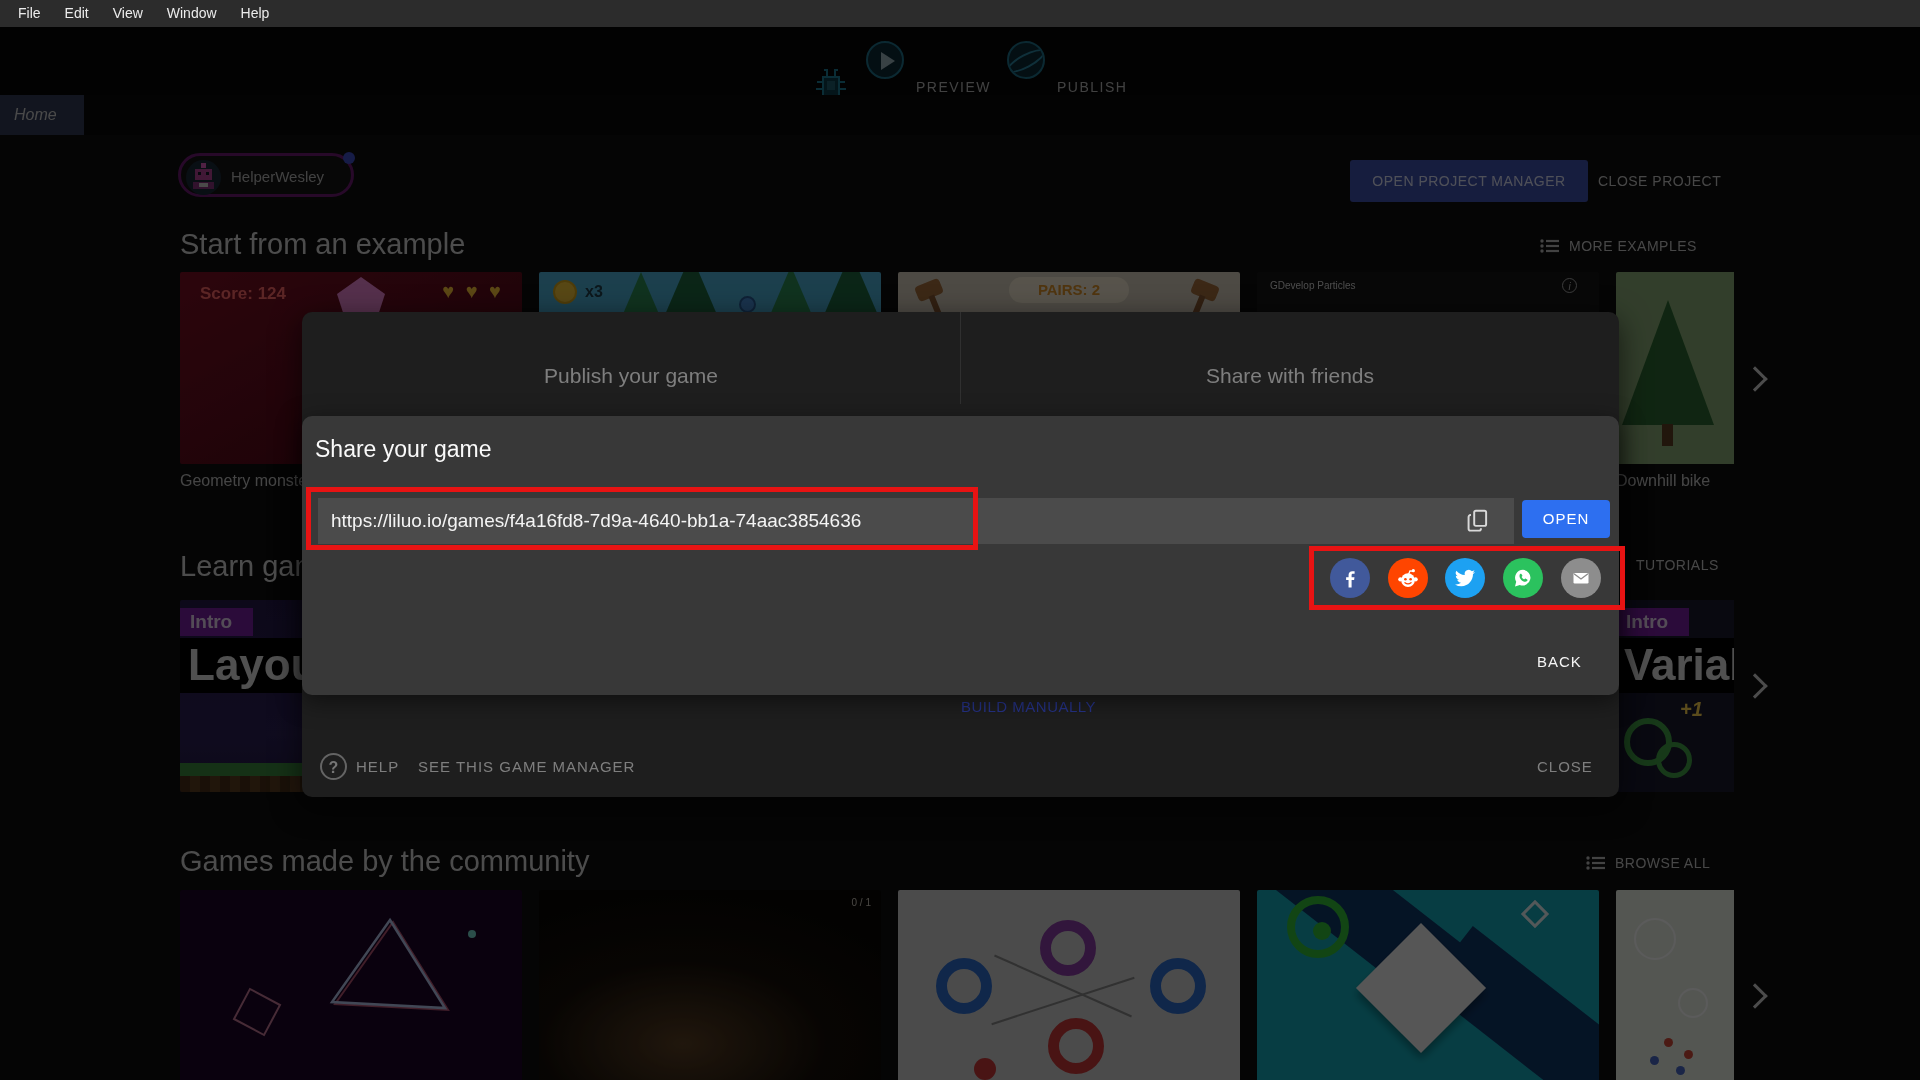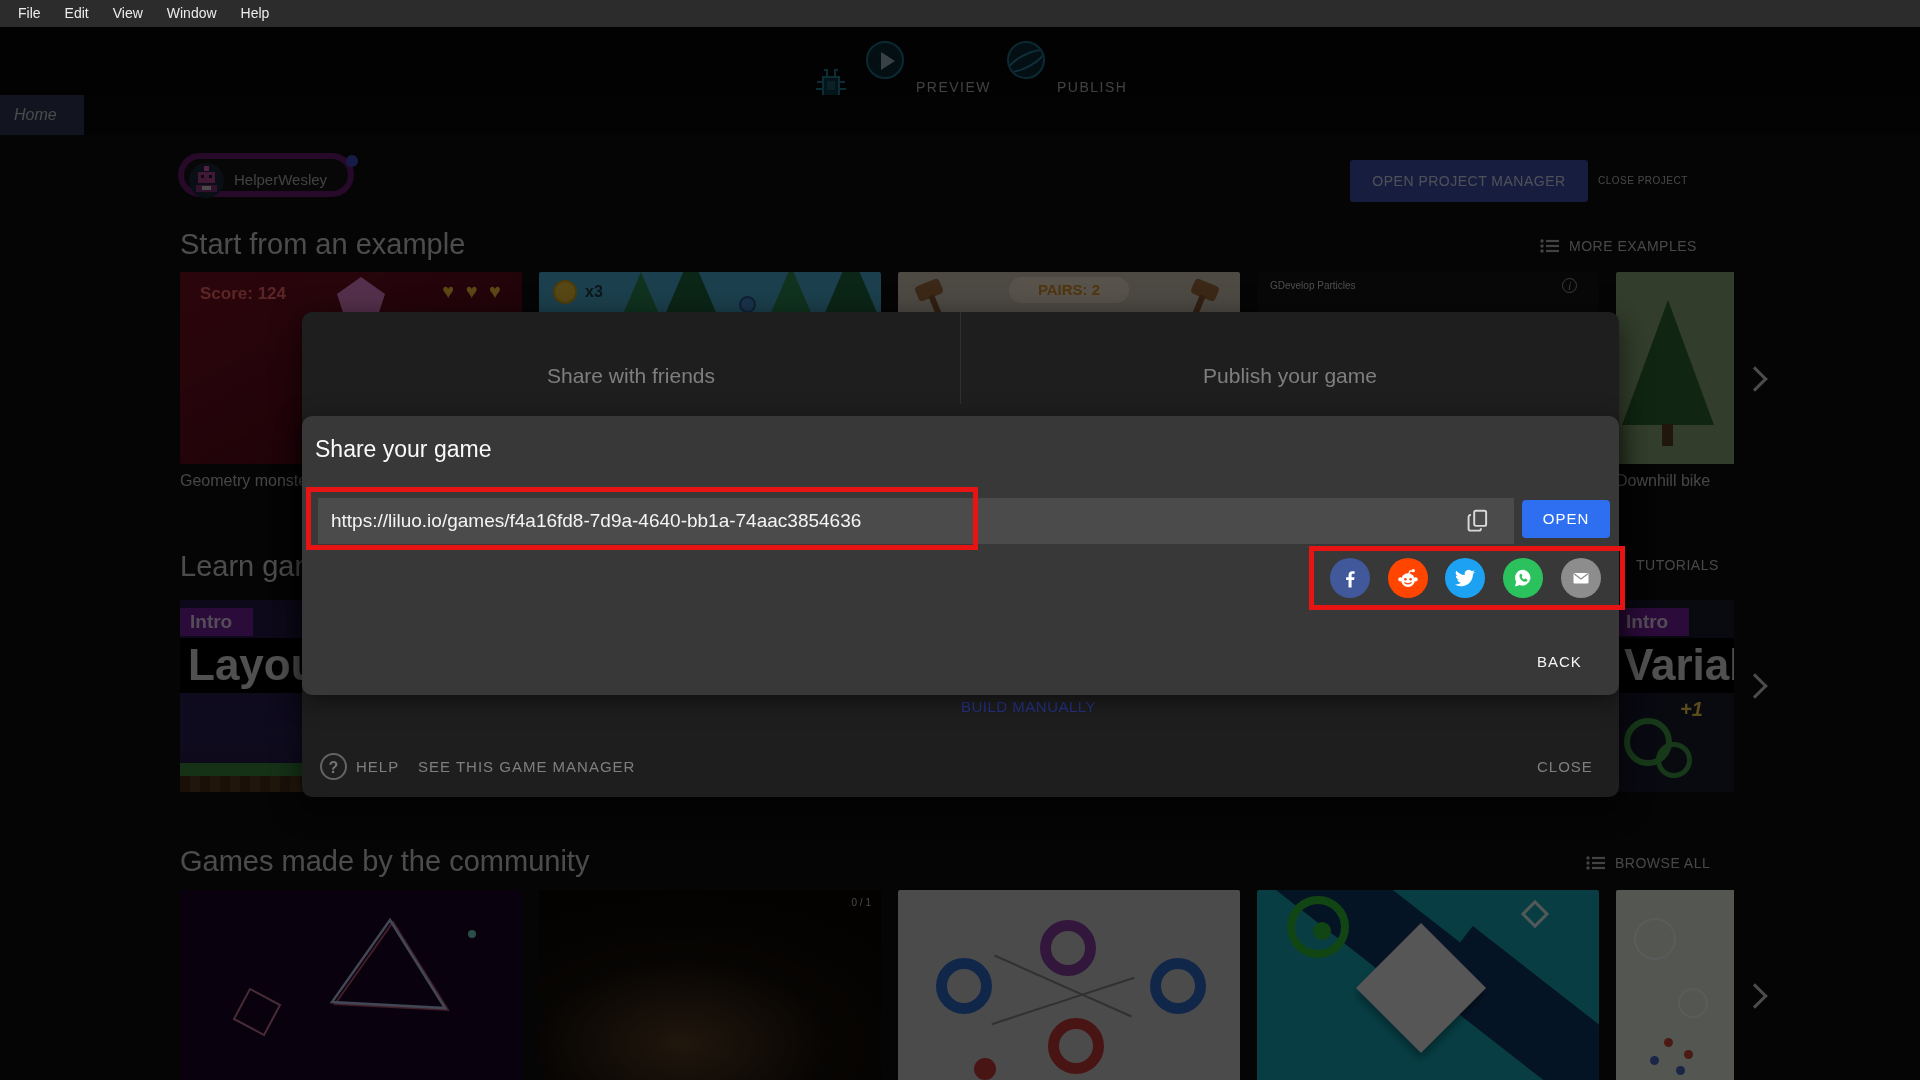--- a/index.html
+++ b/index.html
@@ -27,29 +27,29 @@
     border-left:14px solid #9fb6bf; border-top:9px solid transparent; border-bottom:9px solid transparent; }
   .globe-ring { position:absolute; left:-4px; top:11px; width:42px; height:14px;
     border:2px solid #2d89a5; border-radius:50%; transform:rotate(-28deg); }
   .tb-label { position:absolute; top:52px; color:#b9b9b9; font-size:14px; letter-spacing:1.5px; }
   .tabrow { position:absolute; left:0; top:95px; width:1920px; height:40px; background:#0b0b0b; z-index:1;font-style:italic; }
   .home-tab { position:absolute; left:0; top:0; width:84px; height:40px; background:#333c58;
     color:#cfcfcf; font-size:16px; line-height:40px; padding-left:14px; }
   
   .content { position:absolute; left:0; top:135px; width:1920px; height:945px; background:#101010; z-index:1; }
   .chip { position:absolute; left:178px; top:18px; width:176px; height:44px;
-    border:6px solid #701a75; border-radius:22px; background:#161616; }
+    border:3px solid #701a75; border-radius:22px; background:#161616; }
   .chip .avatar { position:absolute; left:5px; top:4px; width:35px; height:35px; border-radius:50%;
     background:#1b2a3a; overflow:hidden; }
   .chip .avatar i { position:absolute; display:block; }
   .chip .uname { position:absolute; left:50px; top:12px; color:#b9b9b9; font-size:15px; }
   .chip .notif { position:absolute; left:162px; top:-4px; width:12px; height:12px; border-radius:50%; background:#4050c8; }
   .btn-opm { position:absolute; left:1350px; top:25px; width:238px; height:42px; background:#4153af;
     color:#dde1f7; font-size:14px; letter-spacing:.5px; border:none; border-radius:3px; text-align:center; line-height:42px; }
-  .btn-cp { position:absolute; left:1598px; top:25px; height:42px; color:#c9c9c9; font-size:10px;
+  .btn-cp { position:absolute; left:1598px; top:25px; height:42px; color:#c9c9c9; font-size:14px;
     letter-spacing:.5px; line-height:42px; background:none; border:none; }
   .sec-title { position:absolute; color:#d6d6d6; font-size:29px; font-weight:400; }
   .sec-action { position:absolute; display:flex; align-items:flex-end; gap:9px; color:#c9c9c9;
     font-size:14px; letter-spacing:.5px; }
   .thumb-row { position:absolute; left:0; width:1734px; height:192px; overflow:hidden; }
   .thumb { position:absolute; top:0; width:342px; height:192px; overflow:hidden; border-radius:2px; }
   .caption { position:absolute; color:#c4c4c4; font-size:16px; }
   .chev { position:absolute; width:18px; height:18px; border-top:3px solid #d5d5d5;
     border-right:3px solid #d5d5d5; transform:rotate(45deg); }
   
@@ -343,22 +343,22 @@
         <span class="d" style="left:60px;top:176px;background:#4a6ac8"></span>
       </div>
     </div>
     <span class="chev" style="left:1746px;top:852px"></span>
   </div>
 
   <div class="overlay1"></div>
 
   <div class="dlg-outer">
     <div class="dlg-tabs">
+      <div class="dlg-tab">Publish your game</div>
       <div class="dlg-tab">Share with friends</div>
-      <div class="dlg-tab">Publish your game</div>
     </div>
     <button class="build-man">BUILD MANUALLY</button>
     <div class="dlg-footer">
       <span class="help-circ">?</span>
       <button class="lbl" style="left:54px">HELP</button>
       <button class="lbl" style="left:116px">SEE THIS GAME MANAGER</button>
       <button class="lbl" style="left:1235px">CLOSE</button>
     </div>
   </div>
 

